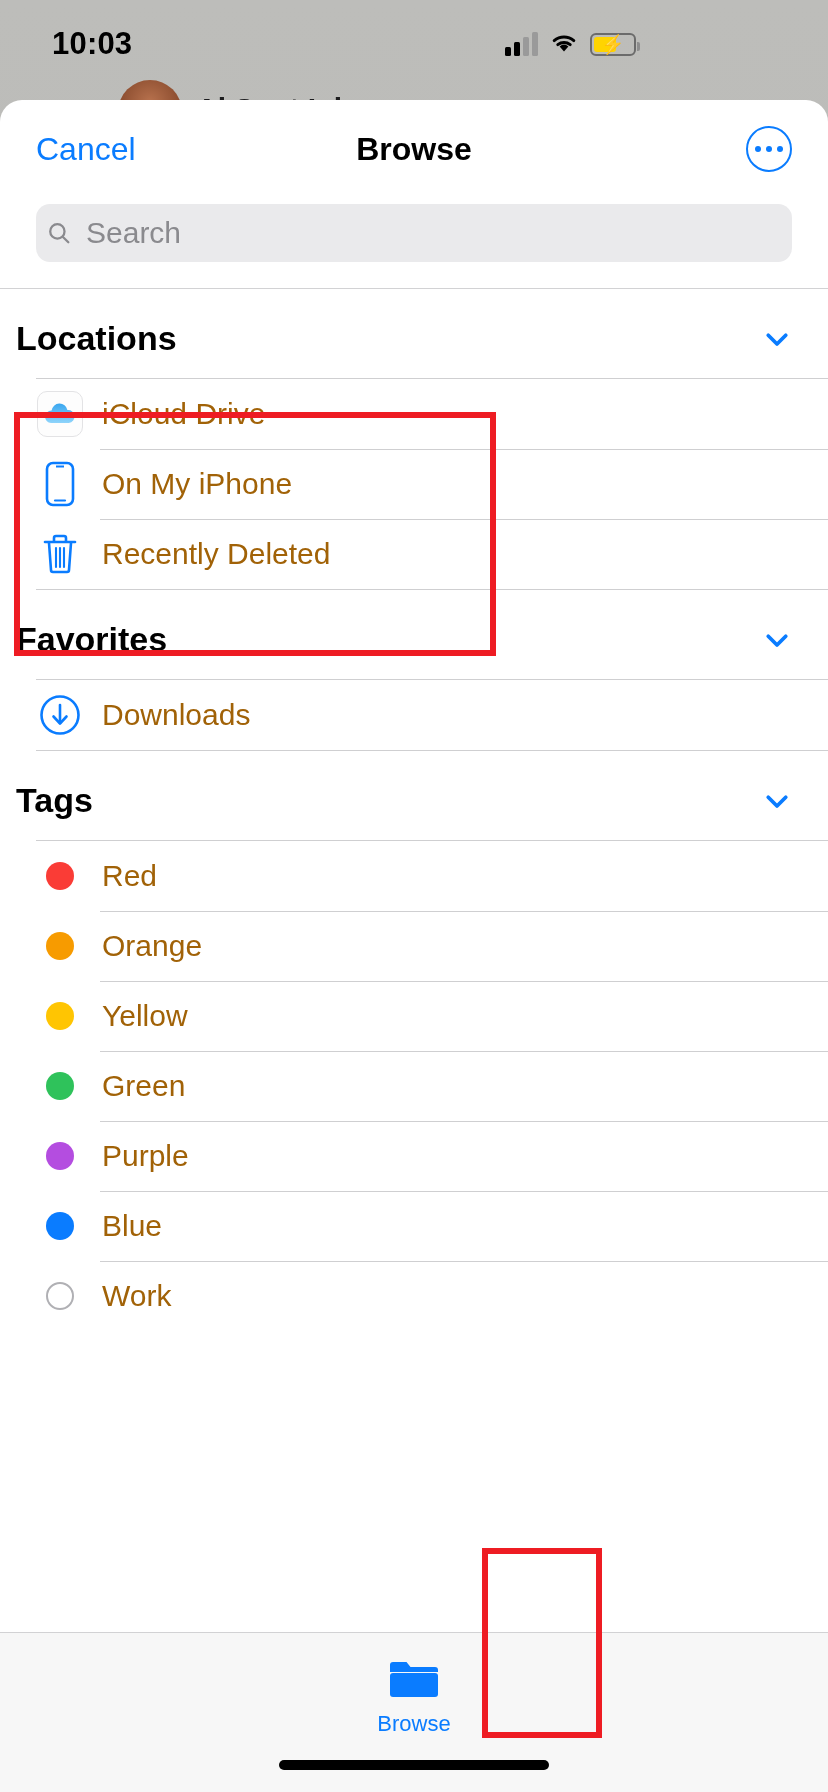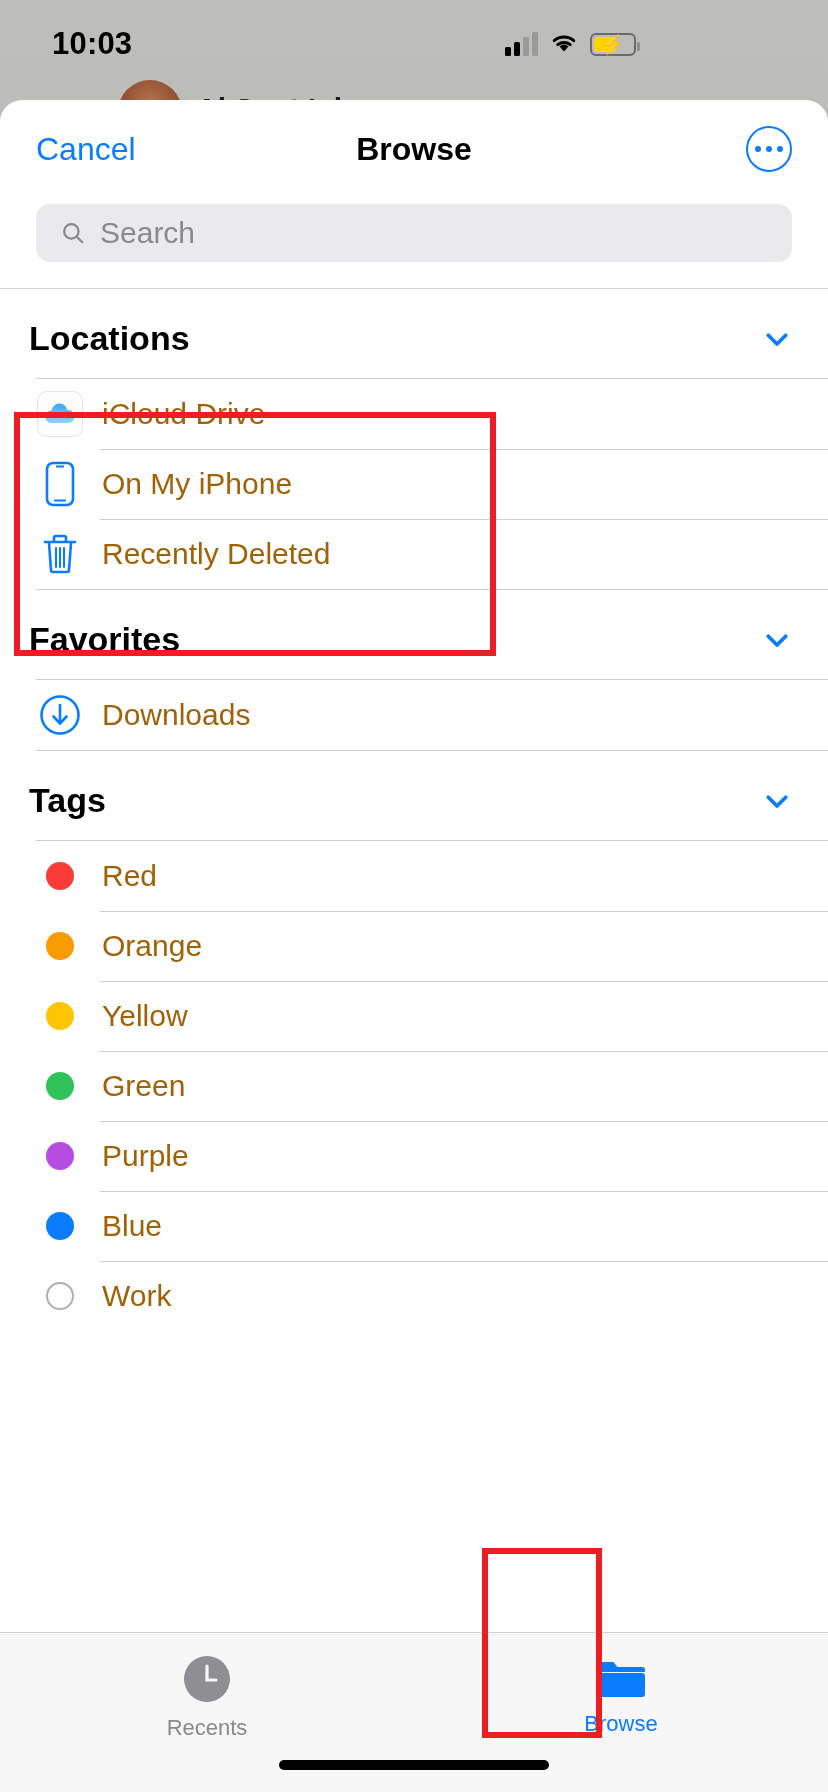--- a/index.html
+++ b/index.html
@@ -107,38 +107,38 @@
     display: flex; align-items: center; justify-content: center;
     gap: 5px; background: none; cursor: pointer;
   }
   #more-btn span { width: 6px; height: 6px; border-radius: 50%; background: #0a7cff; display: block; }
 
   
   #search-wrap { padding: 6px 36px 26px 36px; }
   #search-field {
     display: flex; align-items: center; gap: 14px;
     height: 58px; border-radius: 14px; background: #eaeaec;
-    padding: 0 24px;
+    padding: 0 10px;
   }
   .search-glyph { width: 26px; height: 26px; flex: none; }
   #search-input {
     border: none; outline: none; background: transparent;
     font-family: inherit; font-size: 30px; color: #000;
     width: 100%; padding: 0;
   }
   #search-input::placeholder { color: #8a8a8e; }
 
   #nav-sep { height: 1px; background: #d2d2d4; width: 100%; }
 
   
   #content { position: relative; }
 
   .section-header {
     display: flex; align-items: center; justify-content: space-between;
-    padding: 30px 36px 20px 29px;
+    padding: 30px 36px 20px 16px;
   }
   .section-title { font-size: 34px; font-weight: 700; color: #000; }
   .chev {
     width: 30px; height: 30px; flex: none; cursor: pointer;
   }
 
   .row {
     display: flex; align-items: center;
     height: 70px;
     padding-left: 36px;
@@ -377,28 +377,20 @@
       <div class="row">
         <div class="row-icon">
           <div class="tag-dot outline"></div>
         </div>
         <div class="row-label">Work</div>
       </div>
 
     </div>
 
     <div id="tab-bar">
-      <div class="tab inactive">
-        <svg width="52" height="52" viewBox="0 0 52 52">
-          <circle cx="26" cy="26" r="23" fill="#8e8e93"></circle>
-          <line x1="26" y1="13" x2="26" y2="27" stroke="#f7f7f7" stroke-width="3.2" stroke-linecap="round"></line>
-          <line x1="26" y1="27" x2="35" y2="27" stroke="#f7f7f7" stroke-width="3.2" stroke-linecap="round"></line>
-        </svg>
-        <div class="tab-label">Recents</div>
-      </div>
       <div class="tab active">
         <svg width="56" height="48" viewBox="0 0 56 48">
           <path d="M4 12 a3 3 0 0 1 3-3 h13.5 l4 5 H49 a3 3 0 0 1 3 3 v2 H4 Z" fill="#0a7cff"></path>
           <rect x="4" y="20" width="48" height="24" rx="3" fill="#0a7cff"></rect>
         </svg>
         <div class="tab-label">Browse</div>
       </div>
     </div>
 
   </div>

